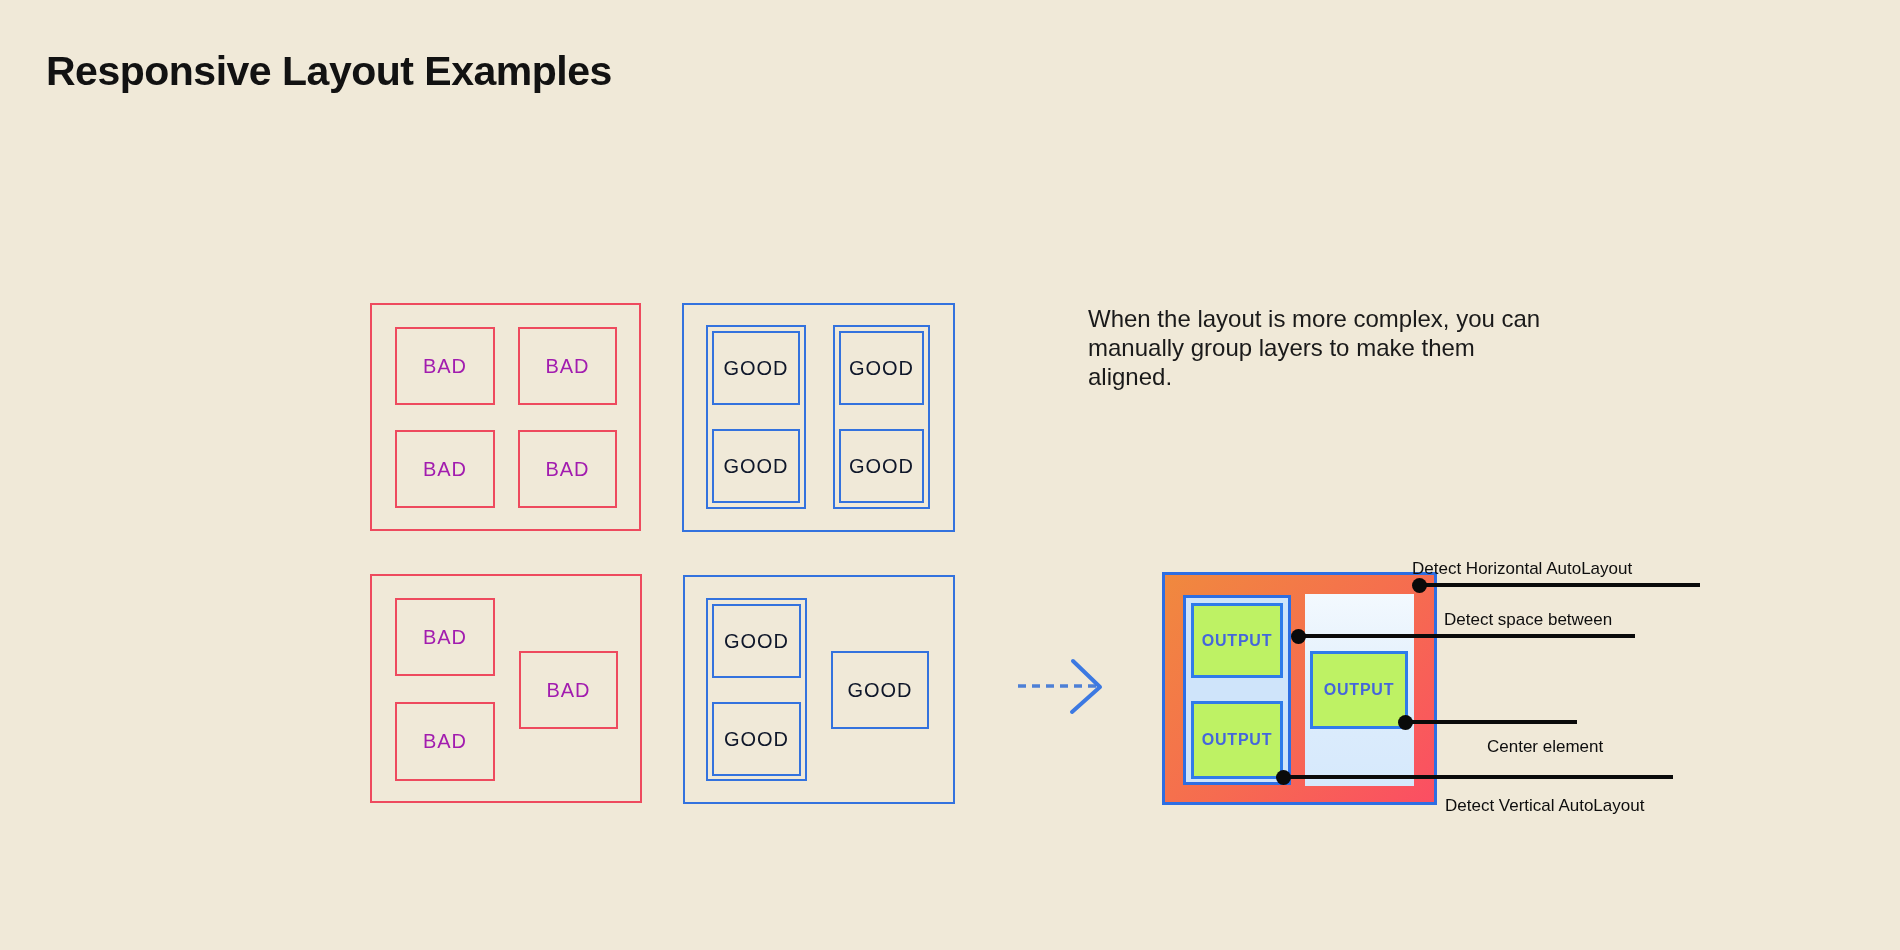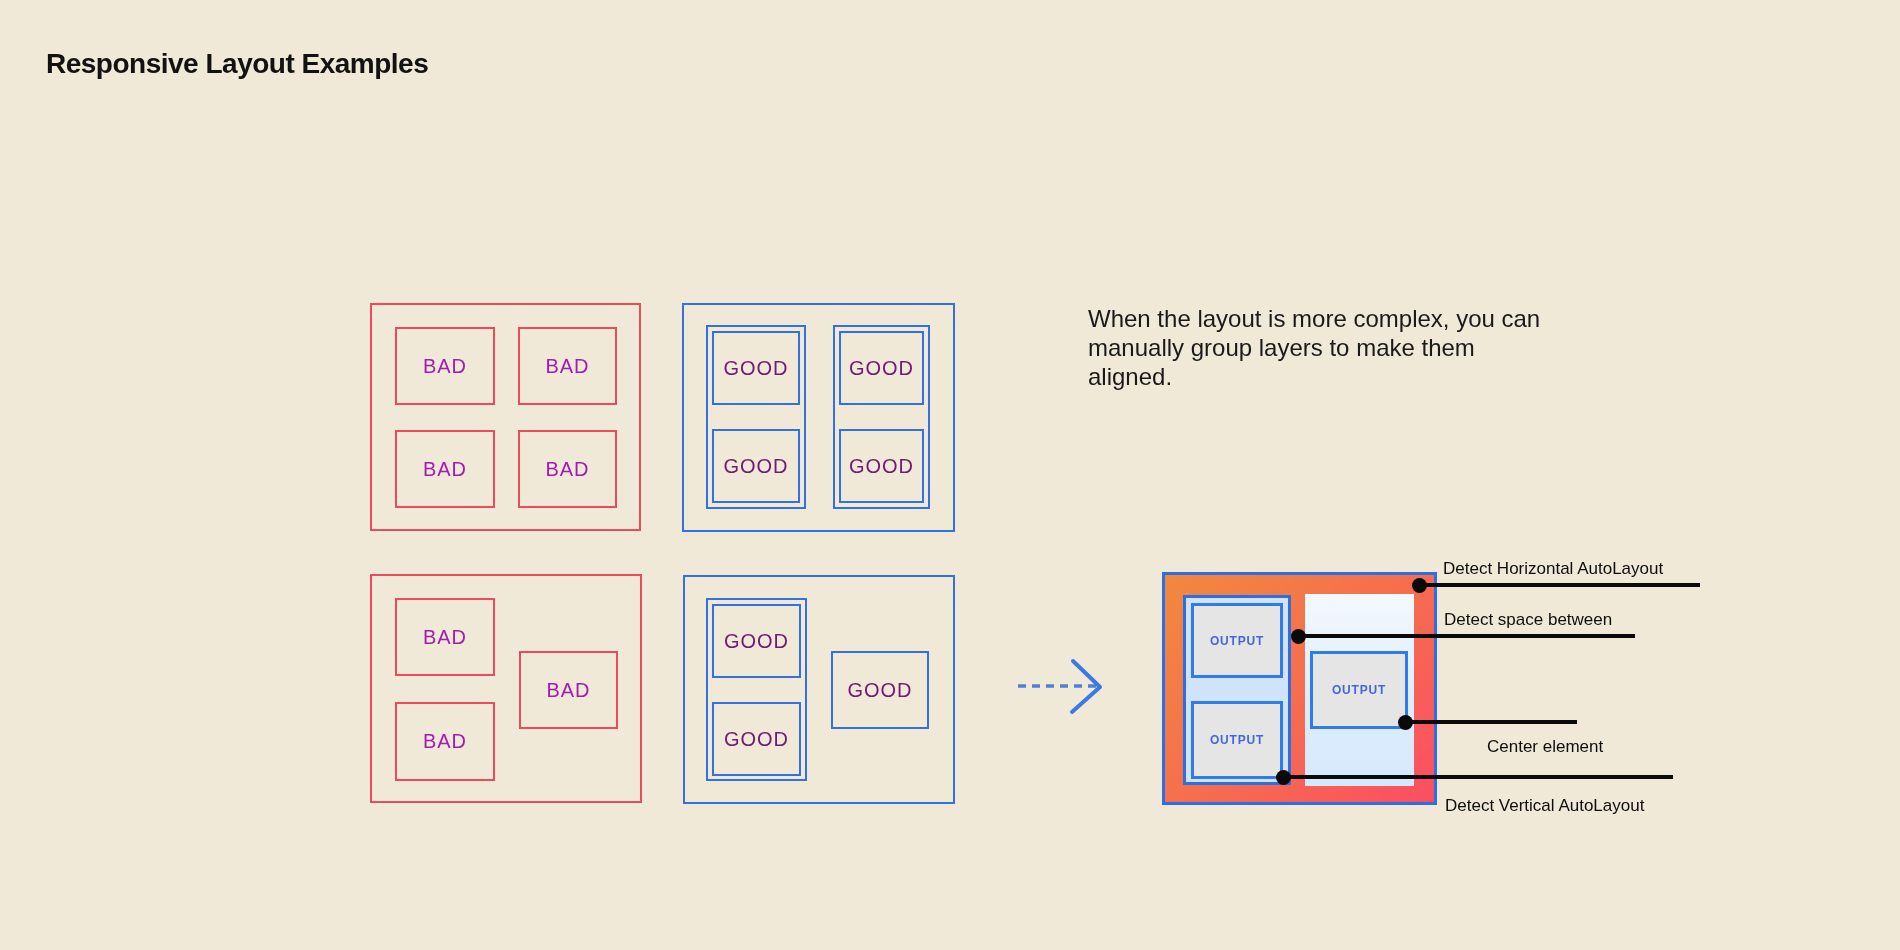--- a/index.html
+++ b/index.html
@@ -6,33 +6,33 @@
   body{
     width:1900px;height:950px;position:relative;overflow:hidden;
     background:#f0e9d8;
     font-family:"Liberation Sans","DejaVu Sans",sans-serif;
     color:#161616;
   }
   .abs{position:absolute;}
   
   .page-title{
     left:46px;top:48px;
-    font-size:28px;font-weight:800;letter-spacing:-0.5px;color:#121212;
+    font-size:41px;font-weight:800;letter-spacing:-0.5px;color:#121212;
   }
   
   .frame{position:absolute;box-sizing:border-box;border:2px solid;}
   .frame.red{border-color:#ee4a5e;}
   .frame.blue{border-color:#3372de;}
   .cell{
     position:absolute;box-sizing:border-box;border:2px solid;
     display:flex;align-items:center;justify-content:center;
     font-size:20px;font-weight:500;letter-spacing:1px;
   }
   .cell.red{border-color:#ee4a5e;color:#a21caf;}
-  .cell.blue{border-color:#3372de;color:#701a75;}
+  .cell.blue{border-color:#3372de;color:#0f172a;}
   .wrapper{position:absolute;box-sizing:border-box;border:2px solid #3372de;}
 
   #bad-grid{left:370px;top:303px;width:271px;height:228px;}
   #bad-grid .c1{left:23px;top:22px;width:100px;height:78px;}
   #bad-grid .c2{left:146px;top:22px;width:99px;height:78px;}
   #bad-grid .c3{left:23px;top:125px;width:100px;height:78px;}
   #bad-grid .c4{left:146px;top:125px;width:99px;height:78px;}
 
   #good-grid{left:682px;top:303px;width:273px;height:229px;}
   #good-grid .wA{left:22px;top:20px;width:100px;height:184px;}
@@ -72,40 +72,40 @@
   #result .out-group{
     position:absolute;left:18px;top:20px;width:108px;height:190px;
     box-sizing:border-box;border:3px solid #2d6ee3;background:#cfe4fa;
   }
   #result .out-panel{
     position:absolute;left:140px;top:19px;width:109px;height:192px;
     background:linear-gradient(180deg,#f3f9fe 0%,#dcecfc 60%,#d6e9fc 100%);
   }
   .output-box{
     position:absolute;box-sizing:border-box;border:3px solid #2f7bea;
-    background:#e5e5e5;display:flex;align-items:center;justify-content:center;
-    font-size:12px;font-weight:600;letter-spacing:0.8px;color:#4466dc;
+    background:#bef264;display:flex;align-items:center;justify-content:center;
+    font-size:16px;font-weight:600;letter-spacing:0.8px;color:#4466dc;
   }
   #result .out-group .o1{left:5px;right:5px;top:5px;height:75px;}
   #result .out-group .o2{left:5px;right:5px;top:103px;height:78px;}
   #result .out-panel .o3{left:5px;top:57px;width:98px;height:78px;}
 
   
   .ann-line{position:absolute;height:4px;background:#0a0a0a;}
   .l1{left:1419px;top:583px;width:281px;}
   .l2{left:1298px;top:634px;width:337px;}
   .l3{left:1405px;top:720px;width:172px;}
   .l4{left:1283px;top:775px;width:390px;}
   .ann-dot{position:absolute;width:15px;height:15px;border-radius:50%;background:#0a0a0a;}
   .d1{left:1412px;top:578px;}
   .d2{left:1291px;top:629px;}
   .d3{left:1398px;top:715px;}
   .d4{left:1276px;top:770px;}
   .ann-label{position:absolute;font-size:17px;font-weight:500;color:#0e0e0e;white-space:nowrap;}
-  .t1{left:1443px;top:559px;}
+  .t1{left:1412px;top:559px;}
   .t2{left:1444px;top:610px;}
   .t3{left:1445px;top:737px;margin-left:42px;}
   .t4{left:1445px;top:749px;margin-top:47px;}
 </style>
 </head>
 <body>
 
 <div class="abs page-title">Responsive Layout Examples</div>
 
 <div class="frame red" id="bad-grid">

